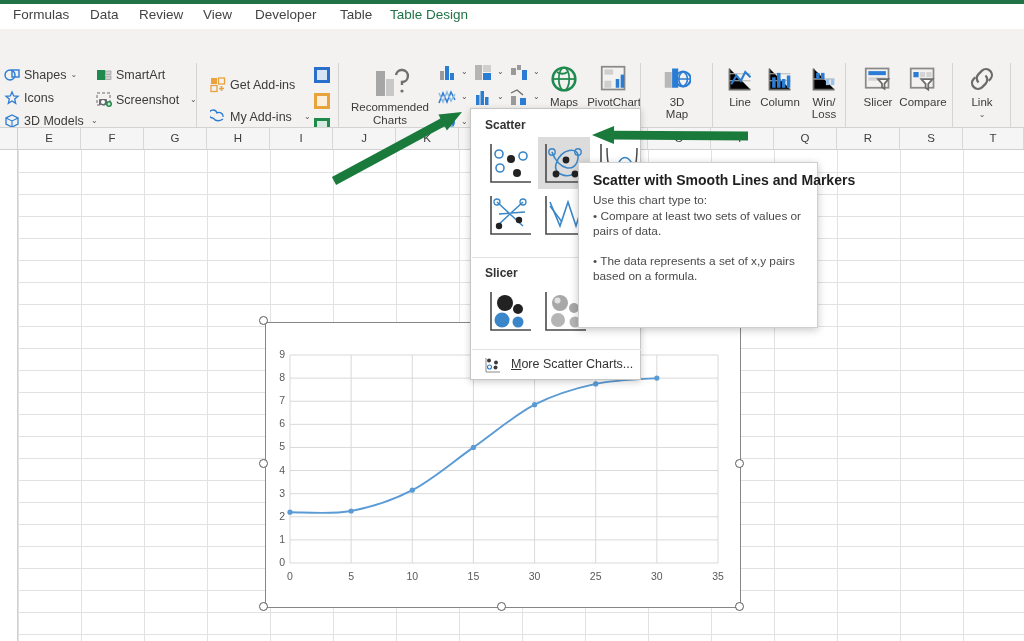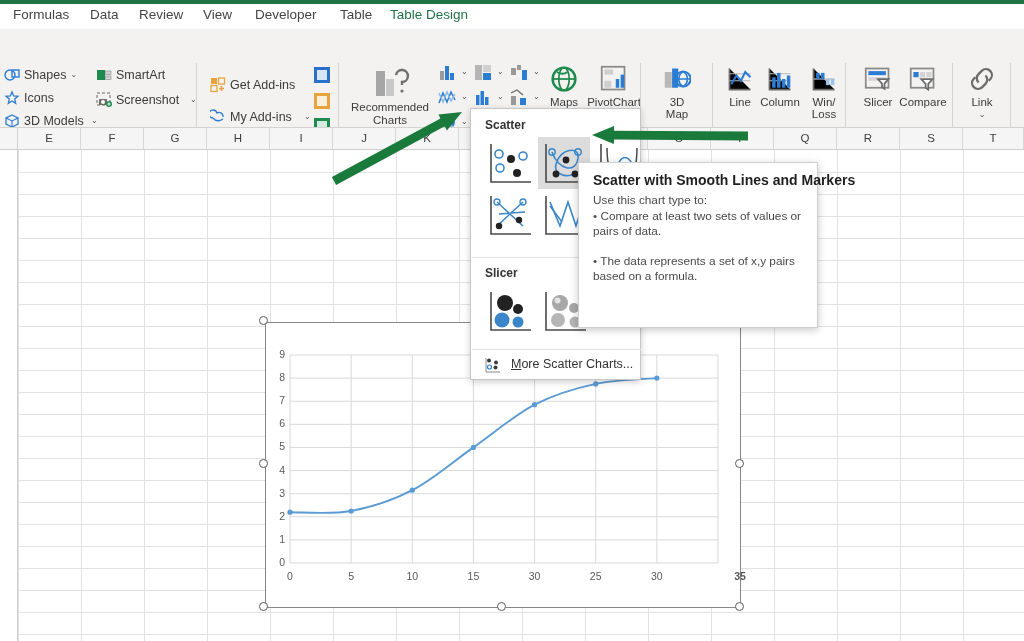--- a/index.html
+++ b/index.html
@@ -448,21 +448,21 @@
         <div class="axlbl ylbl" style="left:0px;top:71.22222222222223px;width:19px;">7</div>
         <div class="axlbl ylbl" style="left:0px;top:48.111111111111114px;width:19px;">8</div>
         <div class="axlbl ylbl" style="left:0px;top:25px;width:19px;">9</div>
         <div class="axlbl xlbl" style="left:10px;top:247px;width:28px;">0</div>
         <div class="axlbl xlbl" style="left:71.14285714285714px;top:247px;width:28px;">5</div>
         <div class="axlbl xlbl" style="left:132.28571428571428px;top:247px;width:28px;">10</div>
         <div class="axlbl xlbl" style="left:193.42857142857142px;top:247px;width:28px;">15</div>
         <div class="axlbl xlbl" style="left:254.57142857142856px;top:247px;width:28px;">30</div>
         <div class="axlbl xlbl" style="left:315.7142857142857px;top:247px;width:28px;">25</div>
         <div class="axlbl xlbl" style="left:376.85714285714283px;top:247px;width:28px;">30</div>
-        <div class="axlbl xlbl" style="left:460px;top:247px;width:28px;font-weight:bold;">35</div>
+        <div class="axlbl xlbl" style="left:438px;top:247px;width:28px;">35</div>
       </div>
   </div>
   <div id="chandles">
       <div class="handle" style="left:259px;top:188px;"></div>
       <div class="handle" style="left:497px;top:188px;"></div>
       <div class="handle" style="left:735px;top:188px;"></div>
       <div class="handle" style="left:259px;top:331px;"></div>
       <div class="handle" style="left:735px;top:331px;"></div>
       <div class="handle" style="left:259px;top:474px;"></div>
       <div class="handle" style="left:497px;top:474px;"></div>

